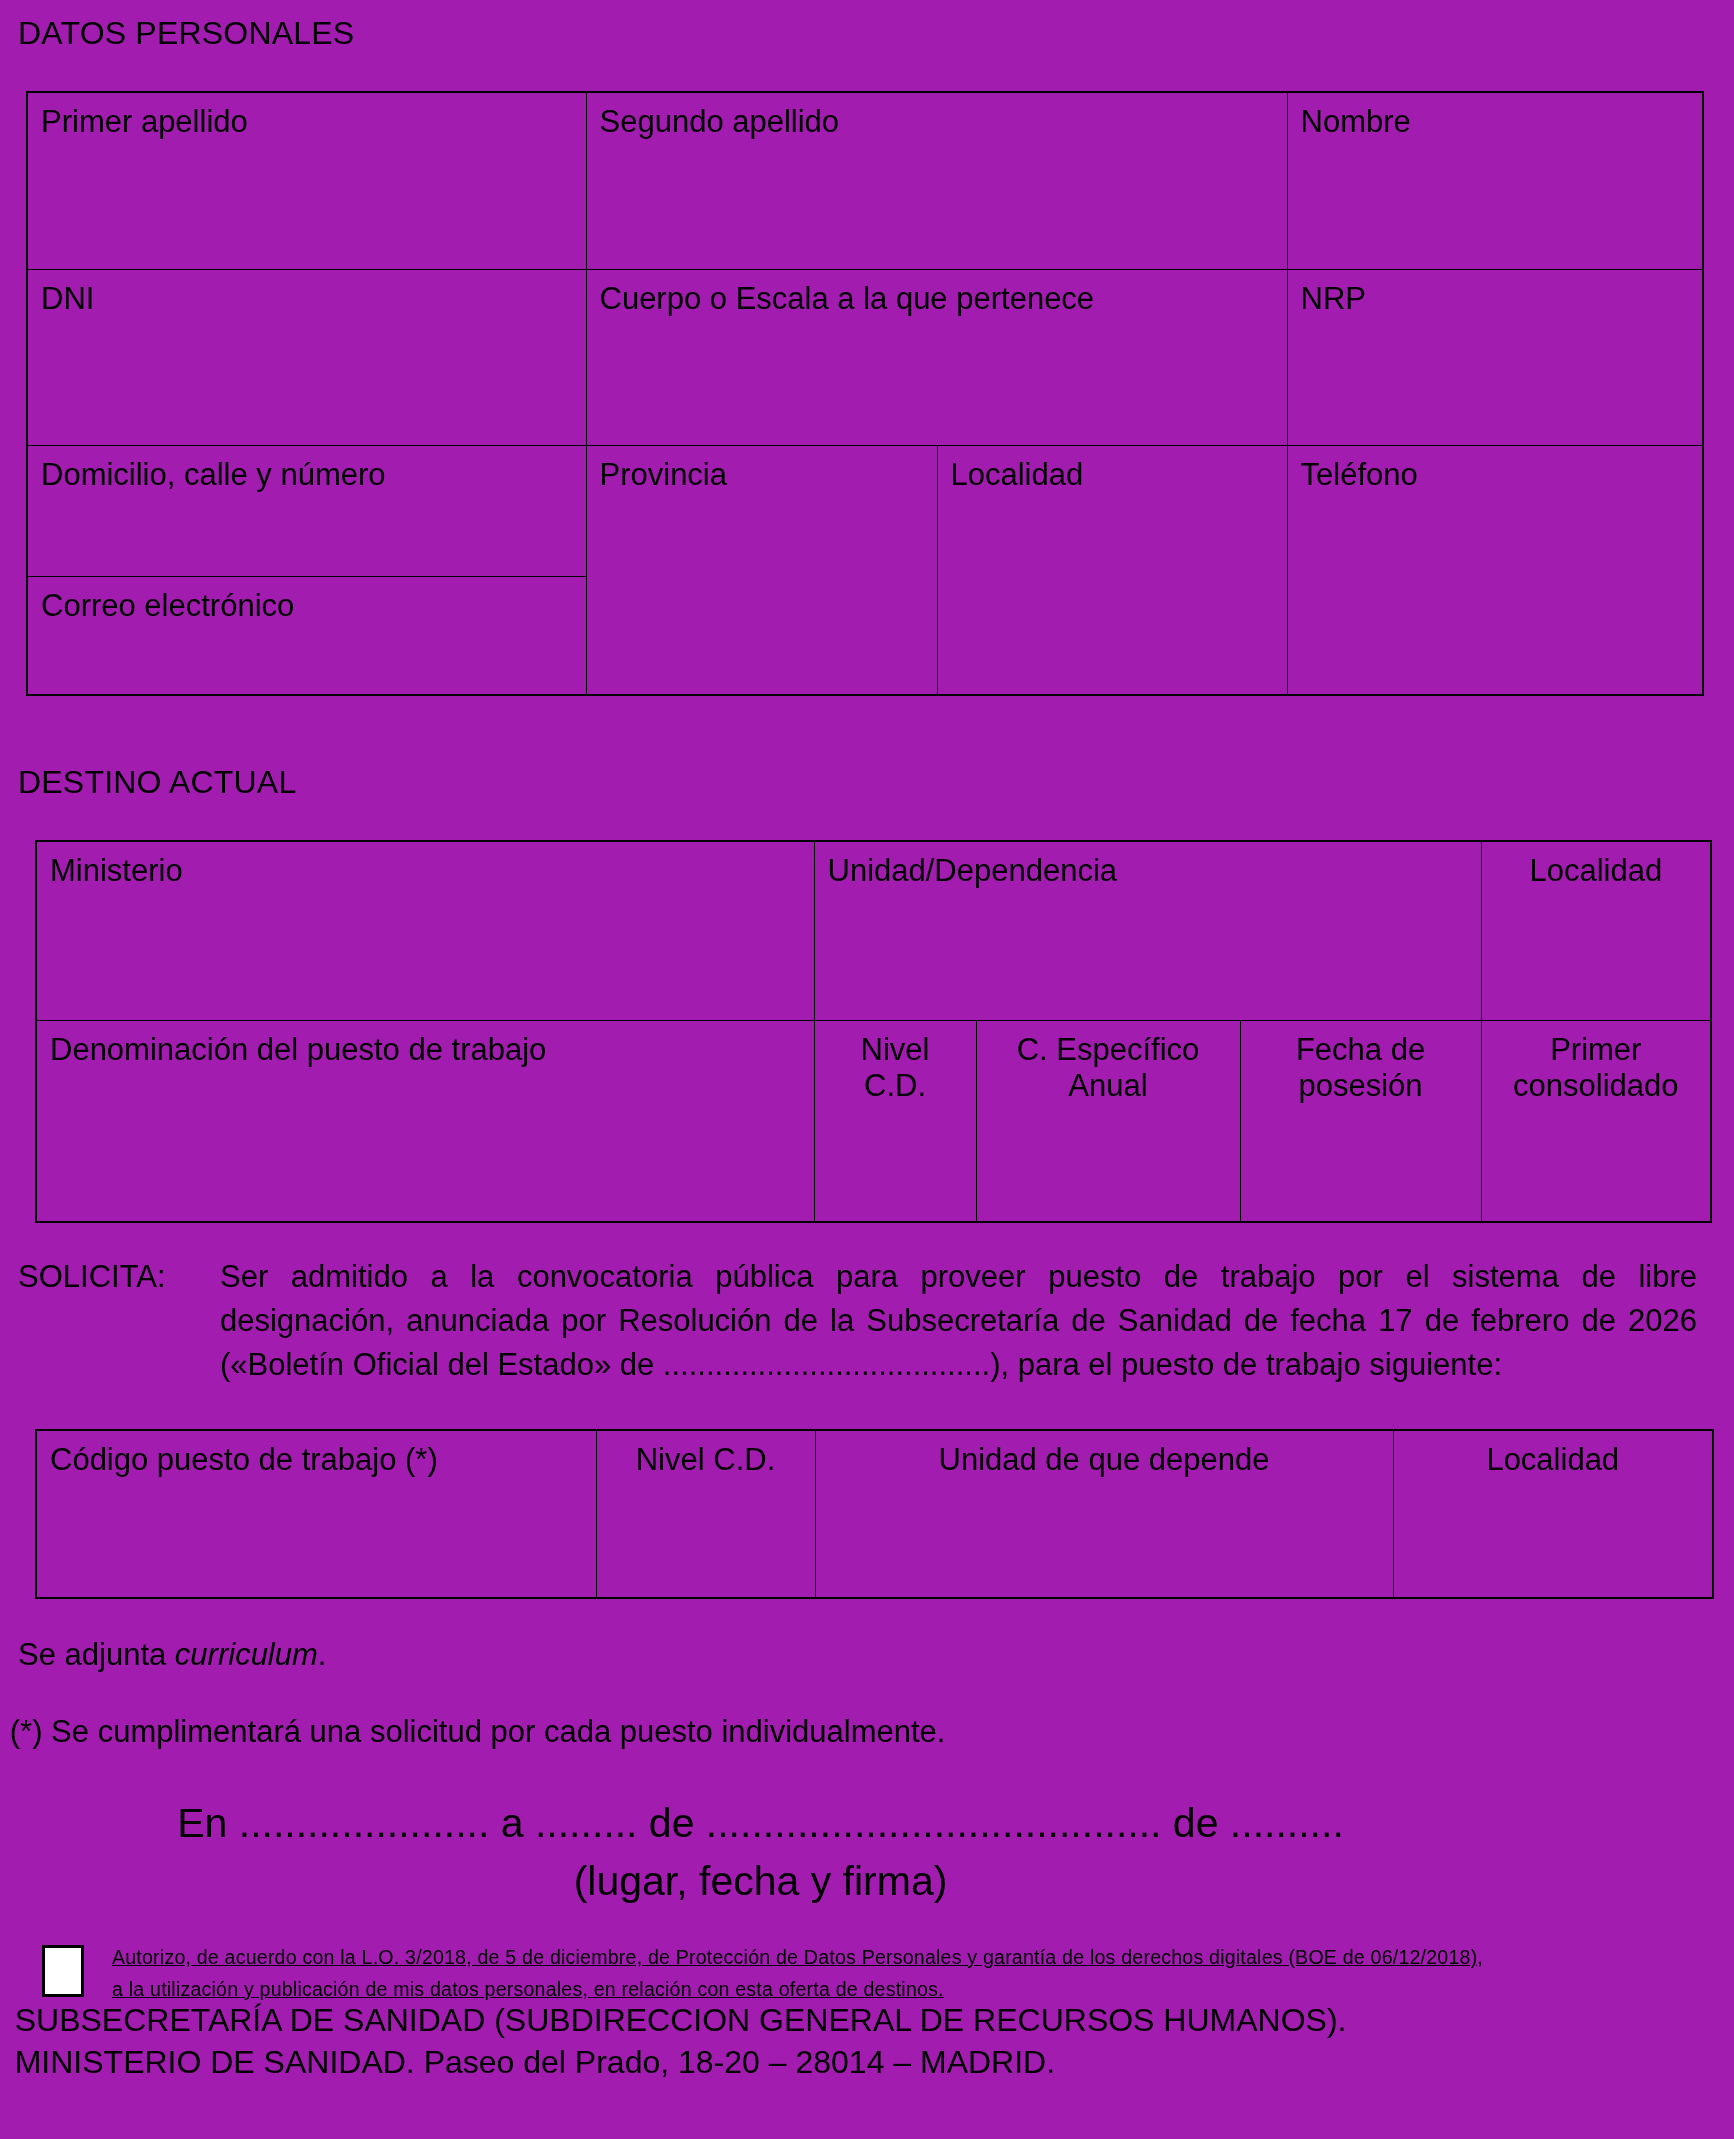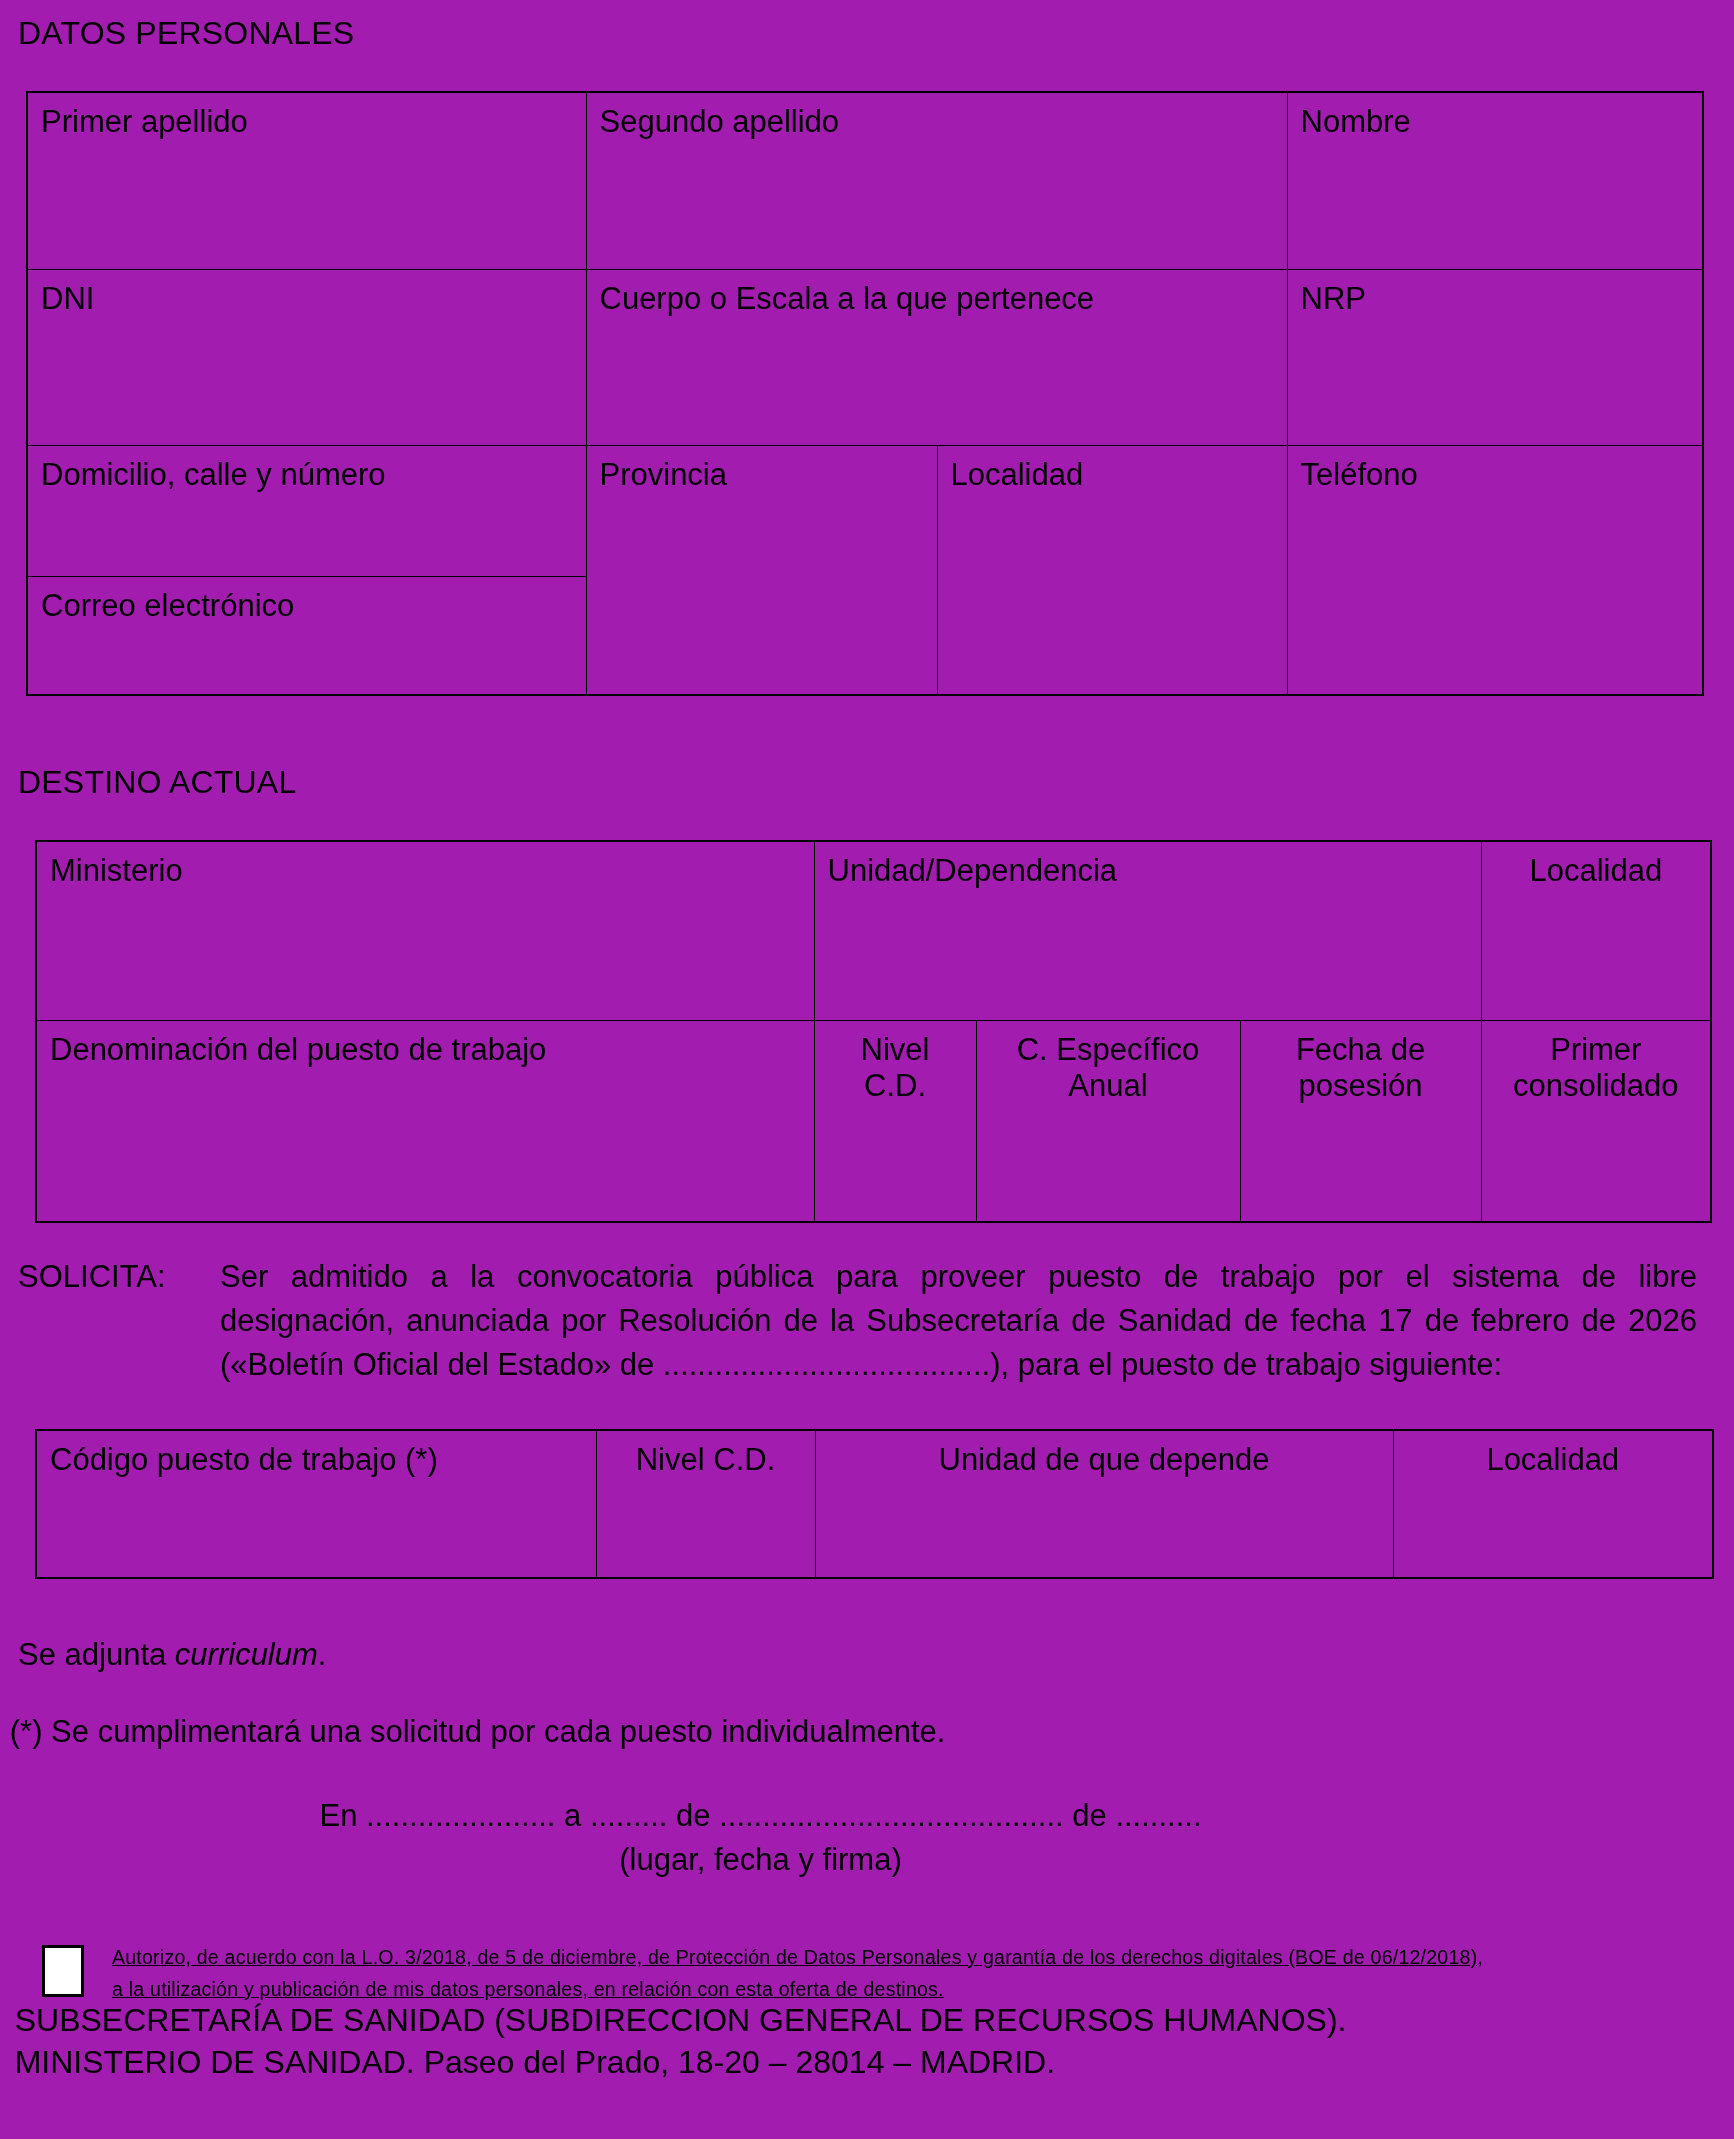--- a/index.html
+++ b/index.html
@@ -71,21 +71,21 @@
     line-height: 1.42;
     text-align: justify;
     text-justify: inter-word;
     flex: 1 1 auto;
   }
   .solicita-body .lastline { text-align: left; }
 
   .center-block {
     position: absolute;
     text-align: center;
-    font-size: 31px;
+    font-size: 41px;
     line-height: 1.42;
   }
 
   
   .auth-row {
     position: absolute;
     display: flex;
     align-items: flex-start;
     text-decoration: underline;
   }
@@ -199,21 +199,21 @@
   </div>
 
   <table class="form-table" style="left:35px; top:1429px; width:1676px;">
     <colgroup>
       <col style="width:560px">
       <col style="width:219px">
       <col style="width:578px">
       <col style="width:320px">
     </colgroup>
     <tbody>
-      <tr style="height:148px;">
+      <tr style="height:168px;">
         <td>Código puesto de trabajo (*)</td>
         <td class="center">Nivel C.D.</td>
         <td class="center">Unidad de que depende</td>
         <td class="center">Localidad</td>
       </tr>
     </tbody>
   </table>
 
   <div class="para" style="left:18px; top:1633px;">
     <span>Se adjunta </span><span class="ital">curriculum</span><span>.</span>

